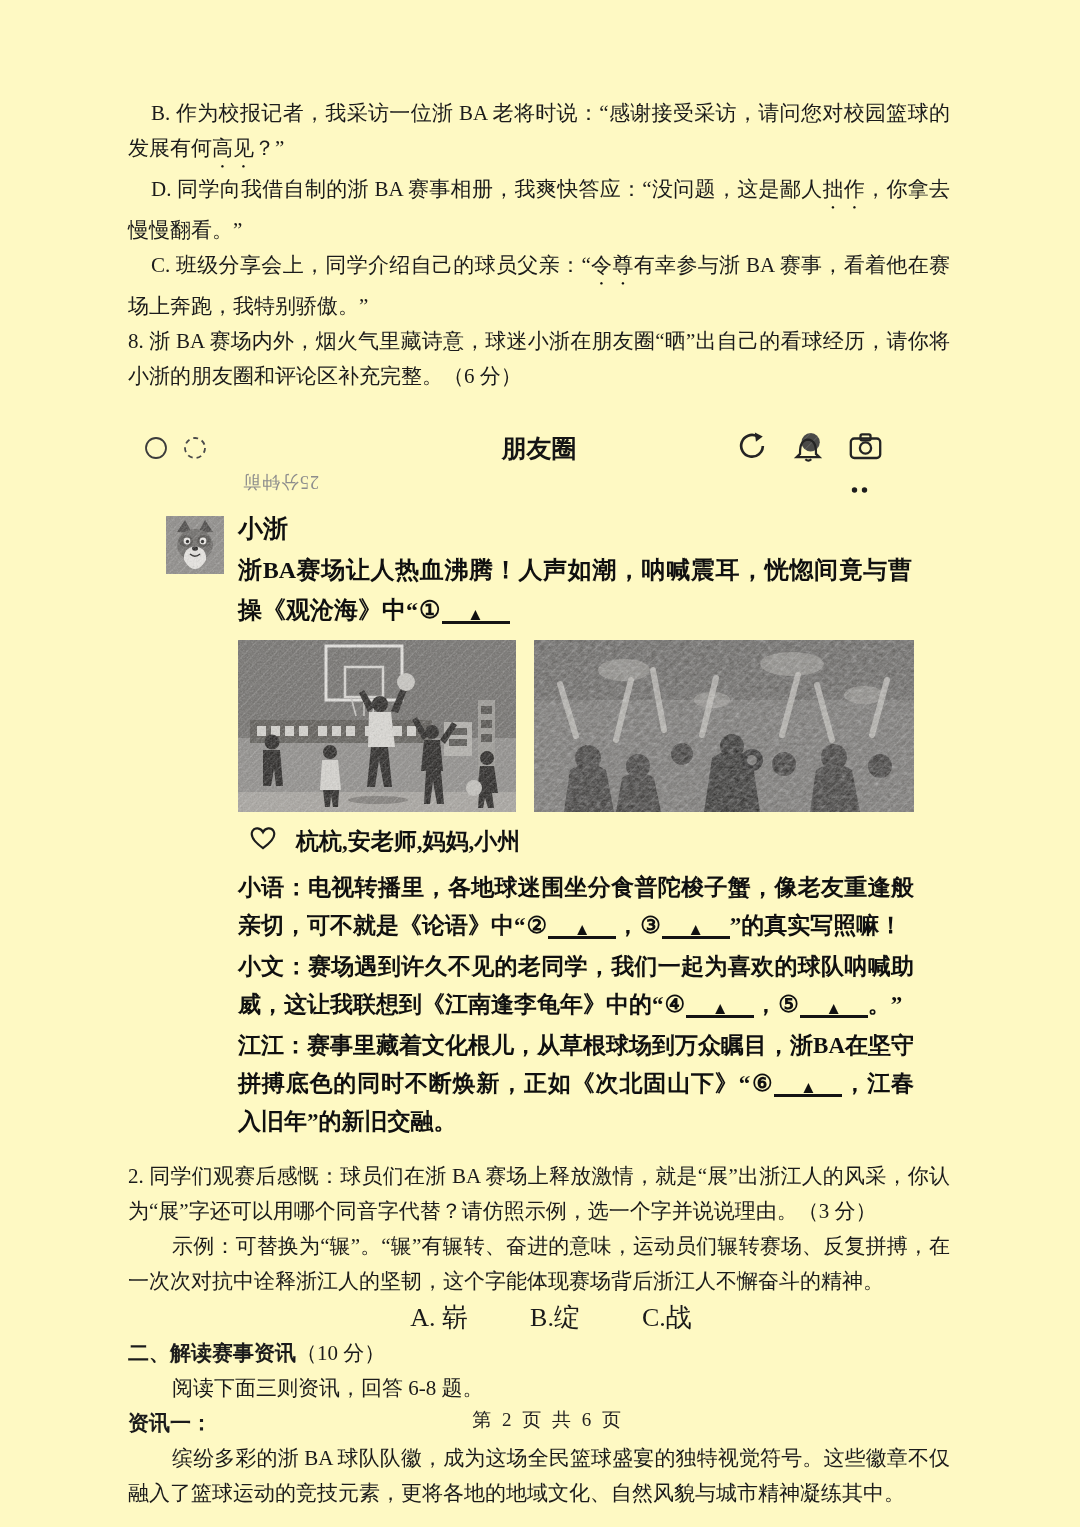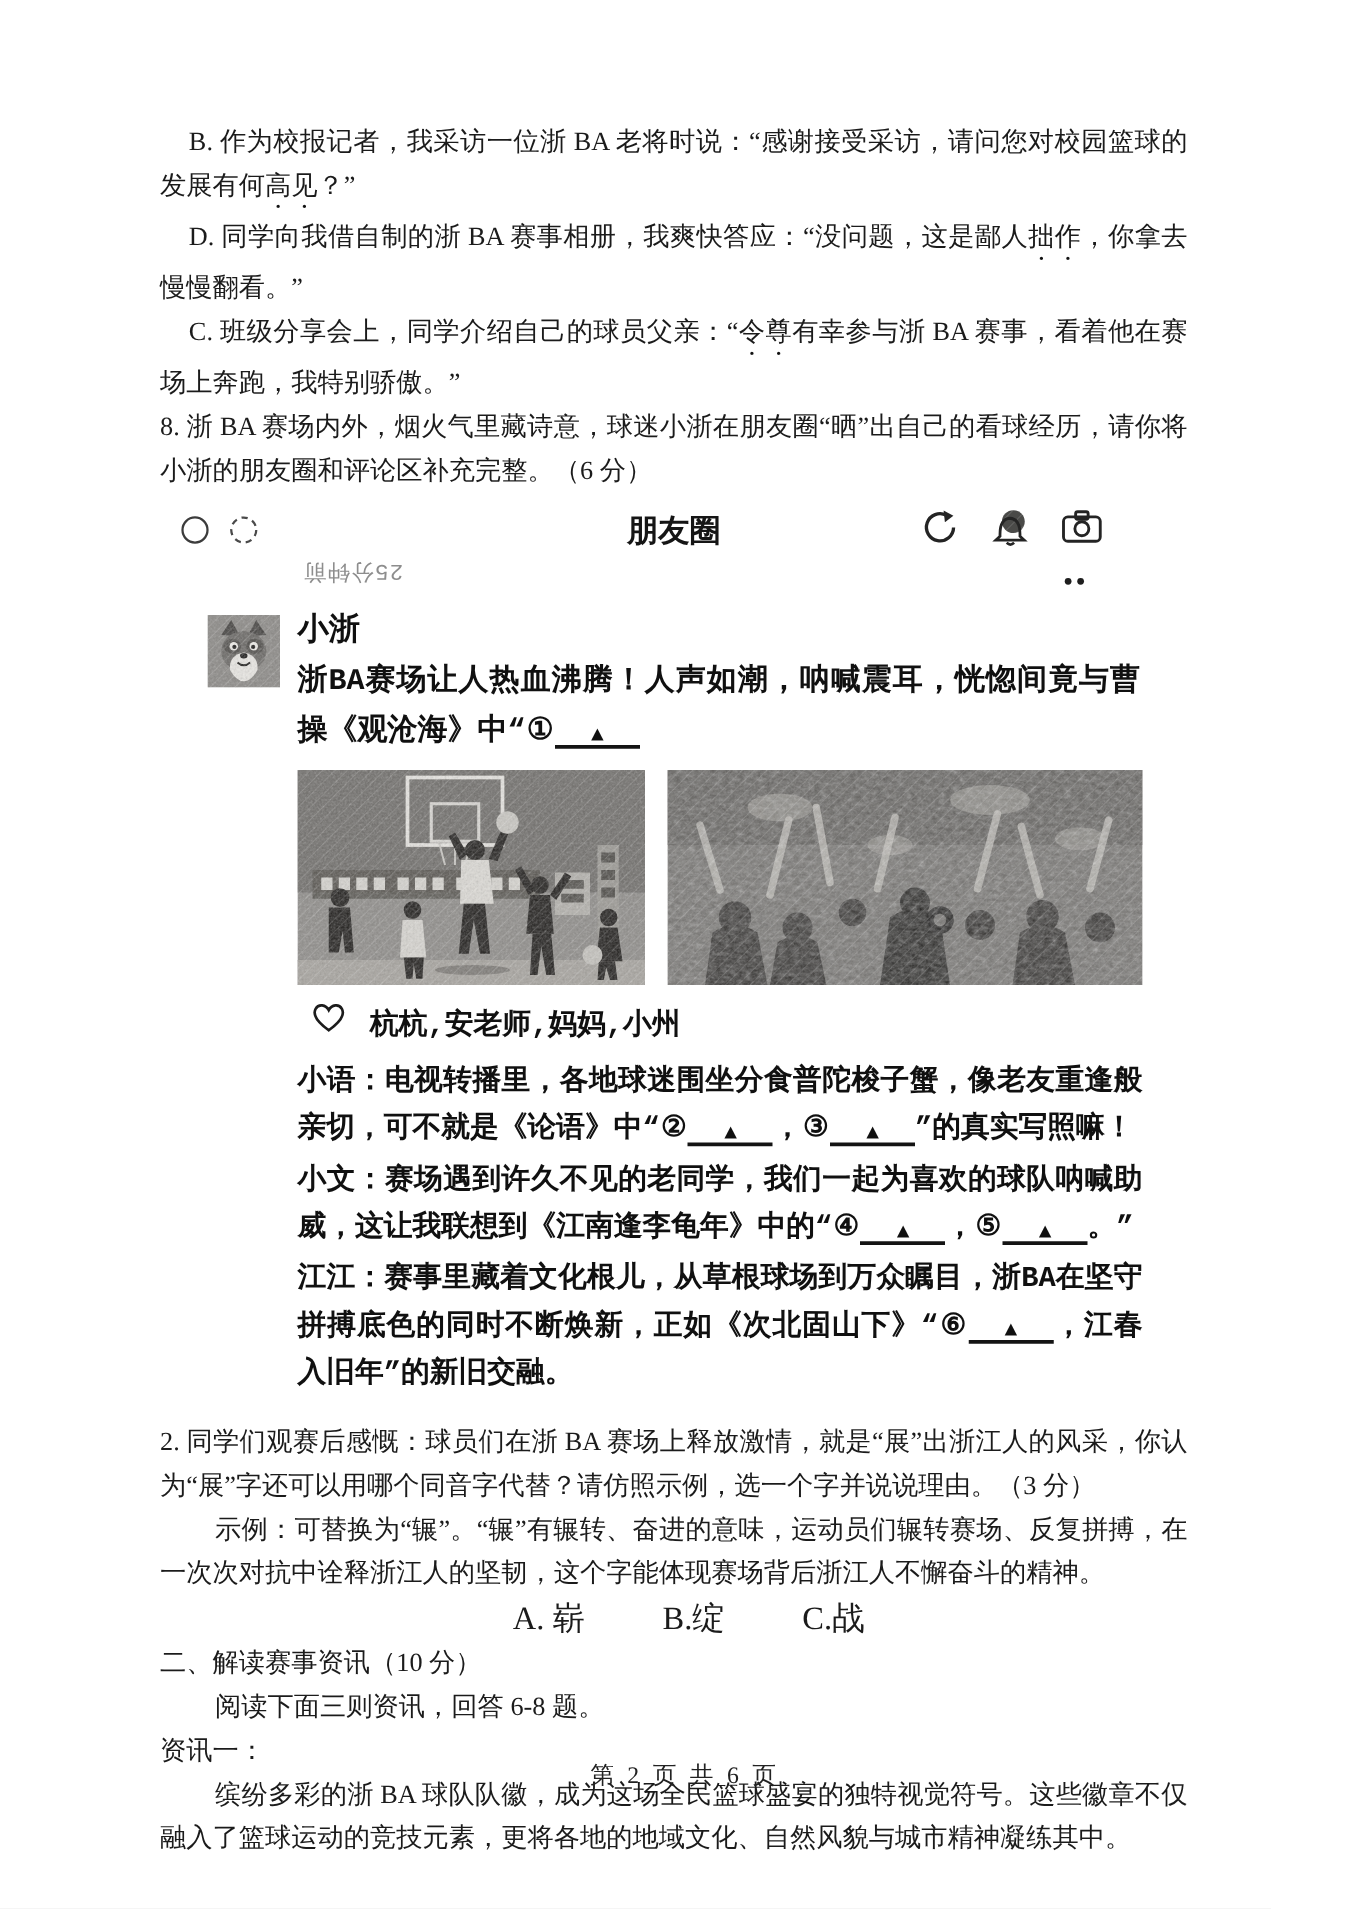--- a/index.html
+++ b/index.html
@@ -1,38 +1,38 @@
 <!DOCTYPE html>
 <html><head>
 <meta charset="utf-8">
 <style>
   html,body{margin:0;padding:0;background:#e8e8e8;}
   .page{
     position:relative;
     width:1080px;height:1527px;
     margin:0 auto;
-    background:#ffffff;
+    background:#fef9c3;
     box-sizing:border-box;
     padding:96px 130px 0 128px;
     font-family:"Liberation Serif","DejaVu Serif",serif;
     color:#1b1b1b;
     overflow:hidden;
   }
   .body{font-size:21px;line-height:35px;margin:0;text-align:justify;}
   .indent1{text-indent:1.1em;}
   .indent2{text-indent:2.1em;}
   .emph{
     -webkit-text-emphasis:filled dot #111;
     -webkit-text-emphasis-position:under right;
     text-emphasis:filled dot #111;
     text-emphasis-position:under right;
   }
 
   
-  .moments{position:relative;margin-top:8px;font-family:Liberation Mono, monospace;}
+  .moments{position:relative;margin-top:32px;font-family:Liberation Serif, serif;}
   .m-header{position:relative;height:44px;display:flex;align-items:center;}
   .circles{display:flex;gap:15px;margin-left:16px;}
   .m-title{position:absolute;left:50%;transform:translateX(-50%);font-size:25px;font-weight:700;color:#151515;}
   .m-icons{margin-left:auto;margin-right:68px;display:flex;gap:24px;align-items:center;}
   .m-sub{position:relative;height:30px;}
   .flipped{display:inline-block;margin-left:114px;transform:rotate(180deg);color:#8d8d8d;font-size:18px;letter-spacing:1px;}
   .dots-abs{position:absolute;right:80px;top:10px;}
 
   .post{position:relative;padding-left:110px;margin-top:12px;}
   .avatar{position:absolute;left:38px;top:4px;width:58px;height:58px;display:block;}
@@ -52,21 +52,21 @@
   .blank{
     display:inline-flex;justify-content:center;align-items:flex-end;
     width:68px;border-bottom:3px solid #141414;height:1.05em;
     vertical-align:baseline;
   }
   .blank .tri{font-size:17px;line-height:1;transform:translateY(2px);}
 
   
   .q5{margin-top:18px;}
   .choices{display:flex;gap:62px;margin:1px 0 0 24px;font-size:26px;line-height:36px;justify-content:center;}
-  .sec-head{font-weight:normal;}
+  .sec-head{font-weight:bold;}
   .footer{
     position:absolute;left:16px;right:0;bottom:94px;
     text-align:center;font-size:19px;letter-spacing:3px;color:#222;
     font-family:"Liberation Serif","DejaVu Serif",serif;
   }
   svg .ink{stroke:#242424;fill:none;}
 </style>
 </head>
 <body>
 

